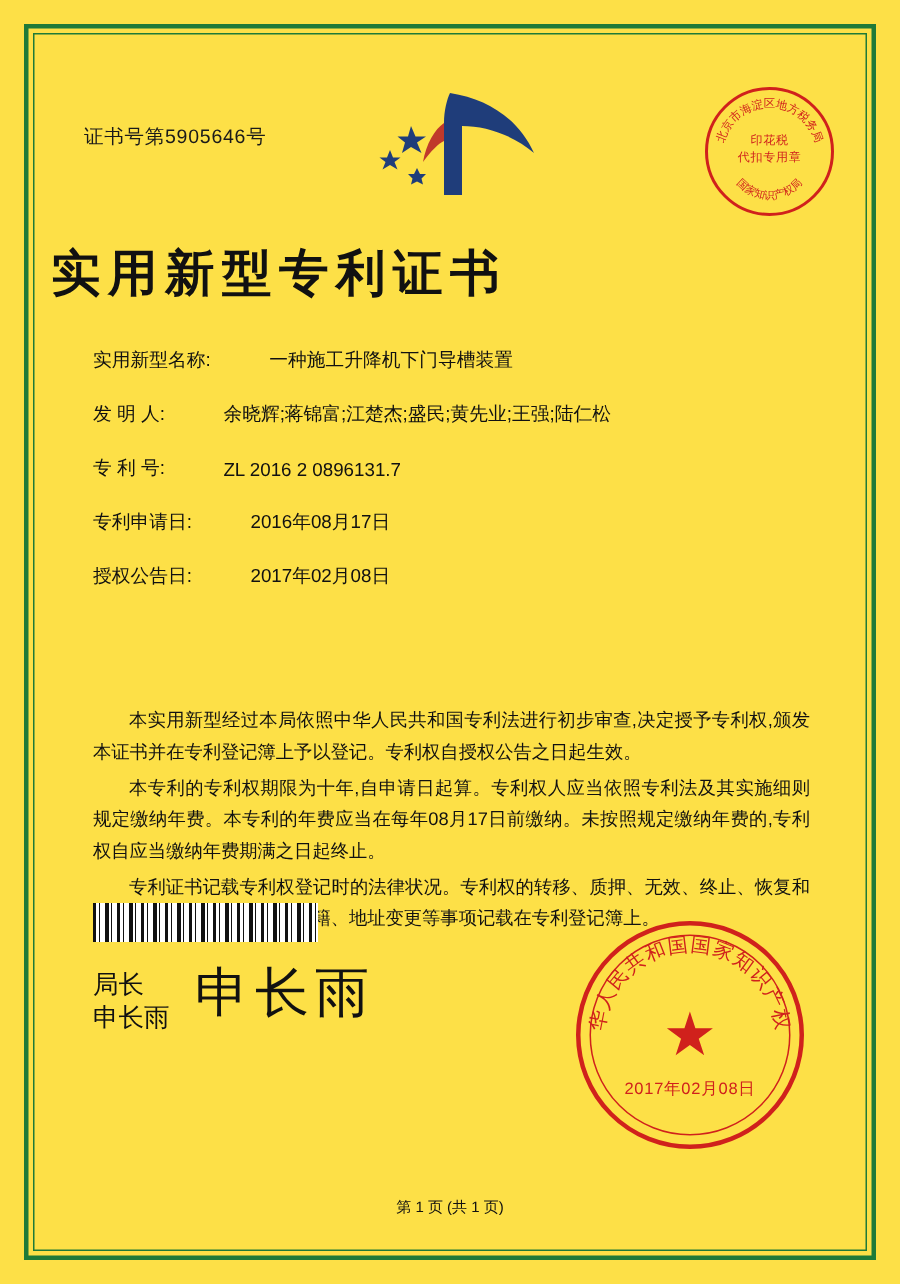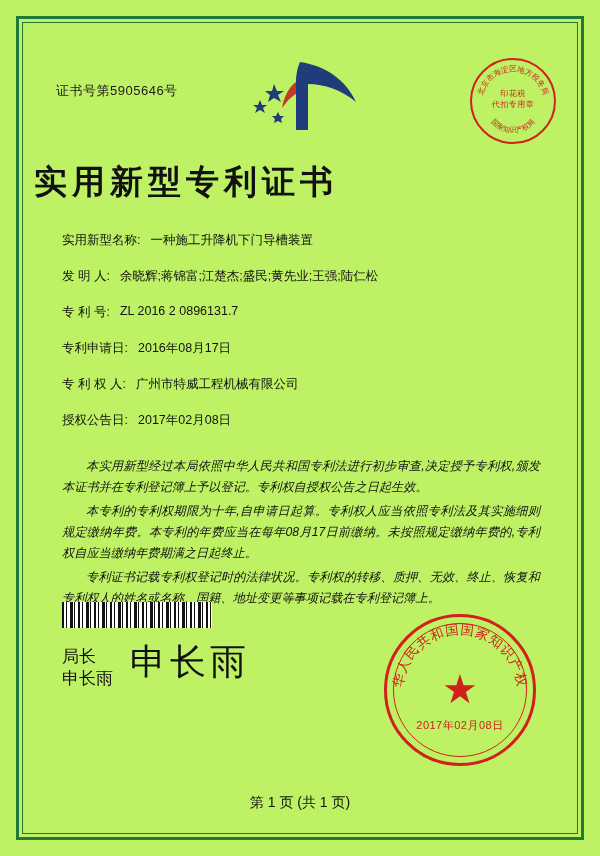--- a/index.html
+++ b/index.html
@@ -11,21 +11,21 @@
     width: 600px;
     height: 856px;
     font-family: "Liberation Serif", serif;
     color: #1a1a1a;
     overflow: hidden;
   }
   .page {
     position: relative;
     width: 600px;
     height: 856px;
-    background: #bef264;
+    background: #fde047;
     box-sizing: border-box;
     padding: 18px;
   }
   
   .border-outer {
     position: absolute;
     left: 16px; top: 16px; right: 16px; bottom: 16px;
     border: 3px solid #1f7a38;
     box-sizing: border-box;
   }
@@ -105,47 +105,47 @@
 
   
   .fields {
     position: absolute;
     left: 28px;
     right: 24px;
     top: 198px;
   }
   .field-row {
     display: flex;
-    align-items: flex-start;
+    align-items: center;
     margin-bottom: 19px;
     font-size: 12.5px;
     font-family: "Liberation Sans", sans-serif;
+    gap: 29px;
   }
   .field-label {
     white-space: nowrap;
     color: #111;
   }
   .field-value {
     margin-left: 10px;
     color: #111;
     font-family: "Liberation Sans", sans-serif;
   }
 
   
   .body-text {
     position: absolute;
     left: 28px;
     right: 26px;
-    top: 422px;
+    top: 436px;
     font-size: 12.2px;
     line-height: 21px;
     text-align: justify;
     font-family: "Liberation Sans", sans-serif;
     color: #111;
-    font-style: italic;
   }
   .body-text p {
     margin: 0 0 3px 0;
     text-indent: 24px;
   }
 
   
   .barcode {
     position: absolute;
     left: 28px;
@@ -232,21 +232,21 @@
     letter-spacing: 1px;
   }
 
   
   .page-footer {
     position: absolute;
     left: 0;
     right: 0;
     bottom: 10px;
     text-align: center;
-    font-size: 14px;
+    font-size: 10px;
     font-family: "Liberation Sans", sans-serif;
     color: #111;
   }
 </style>
 </head>
 <body>
 
 <div class="page">
   <div class="border-outer"></div>
   <div class="border-inner"></div>
@@ -295,24 +295,20 @@
       </div>
       <div class="field-row">
         <span class="field-label">专 利 号:</span>
         <span class="field-value">ZL 2016 2 0896131.7</span>
       </div>
       <div class="field-row">
         <span class="field-label">专利申请日:</span>
         <span class="field-value">2016年08月17日</span>
       </div>
       <div class="field-row">
-        <span class="field-label">专 利 权 人:</span>
-        <span class="field-value">广州市特威工程机械有限公司</span>
-      </div>
-      <div class="field-row">
         <span class="field-label">授权公告日:</span>
         <span class="field-value">2017年02月08日</span>
       </div>
     </div>
 
     <div class="body-text">
       <p>本实用新型经过本局依照中华人民共和国专利法进行初步审查,决定授予专利权,颁发本证书并在专利登记簿上予以登记。专利权自授权公告之日起生效。</p>
       <p>本专利的专利权期限为十年,自申请日起算。专利权人应当依照专利法及其实施细则规定缴纳年费。本专利的年费应当在每年08月17日前缴纳。未按照规定缴纳年费的,专利权自应当缴纳年费期满之日起终止。</p>
       <p>专利证书记载专利权登记时的法律状况。专利权的转移、质押、无效、终止、恢复和专利权人的姓名或名称、国籍、地址变更等事项记载在专利登记簿上。</p>
     </div>

